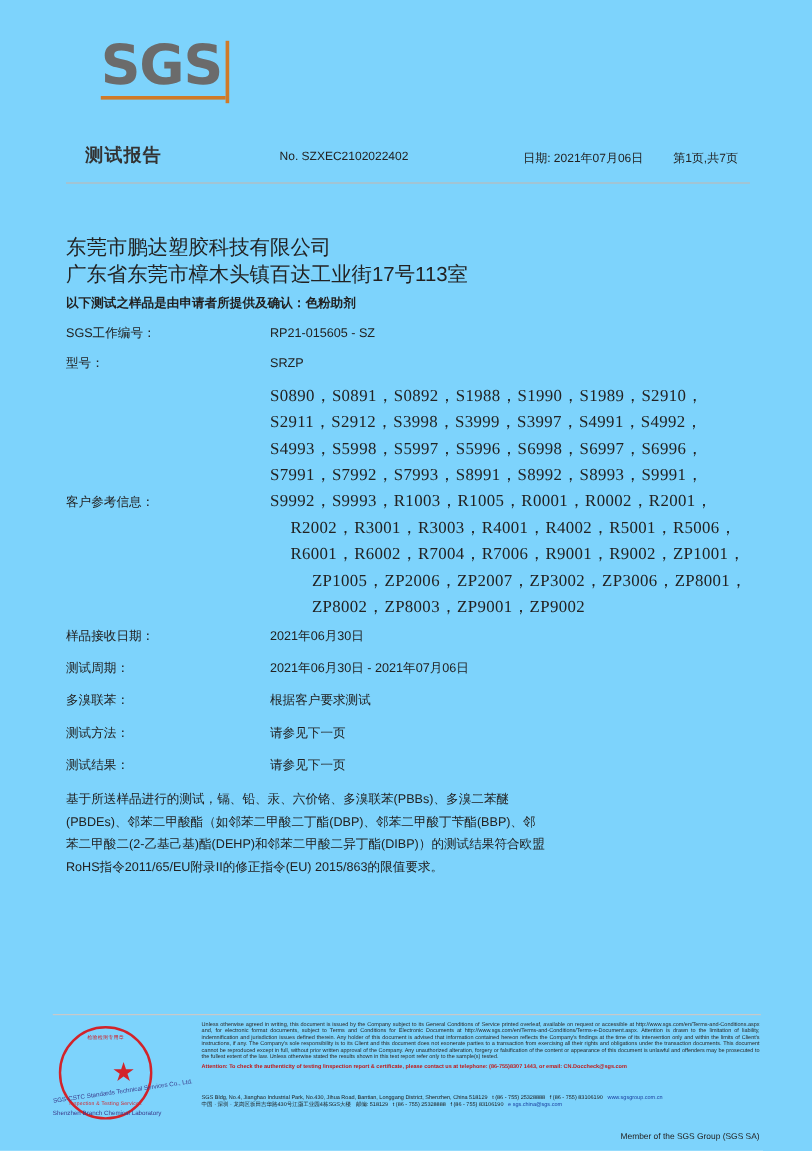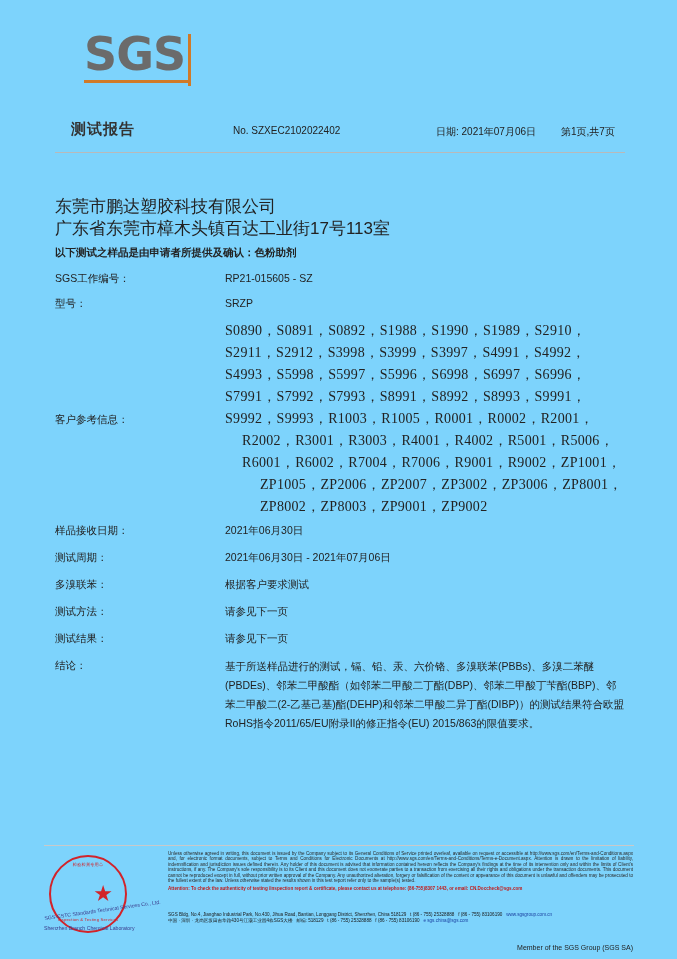--- a/index.html
+++ b/index.html
@@ -342,21 +342,20 @@
     </div>
     <div class="field-row2">
       <div class="field-label">测试方法：</div>
       <div class="field-value">请参见下一页</div>
     </div>
     <div class="field-row2">
       <div class="field-label">测试结果：</div>
       <div class="field-value">请参见下一页</div>
     </div>
     <div class="field-row2">
-      <div class="field-label">结论：</div>
       <div class="field-value conclusion-text">基于所送样品进行的测试，镉、铅、汞、六价铬、多溴联苯(PBBs)、多溴二苯醚(PBDEs)、邻苯二甲酸酯（如邻苯二甲酸二丁酯(DBP)、邻苯二甲酸丁苄酯(BBP)、邻苯二甲酸二(2-乙基己基)酯(DEHP)和邻苯二甲酸二异丁酯(DIBP)）的测试结果符合欧盟RoHS指令2011/65/EU附录II的修正指令(EU) 2015/863的限值要求。</div>
     </div>
   </div>
 
   <div class="footer-rule"></div>
 
   <div class="stamp">
     <div class="stamp-circle"></div>
     <div class="stamp-arc-top">检验检测专用章</div>
     <div class="stamp-star">★</div>

